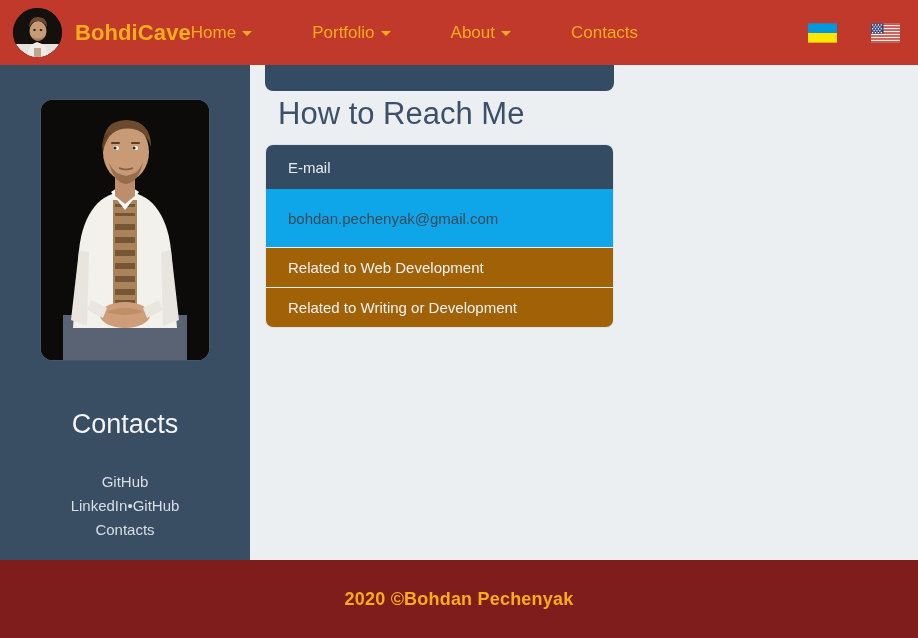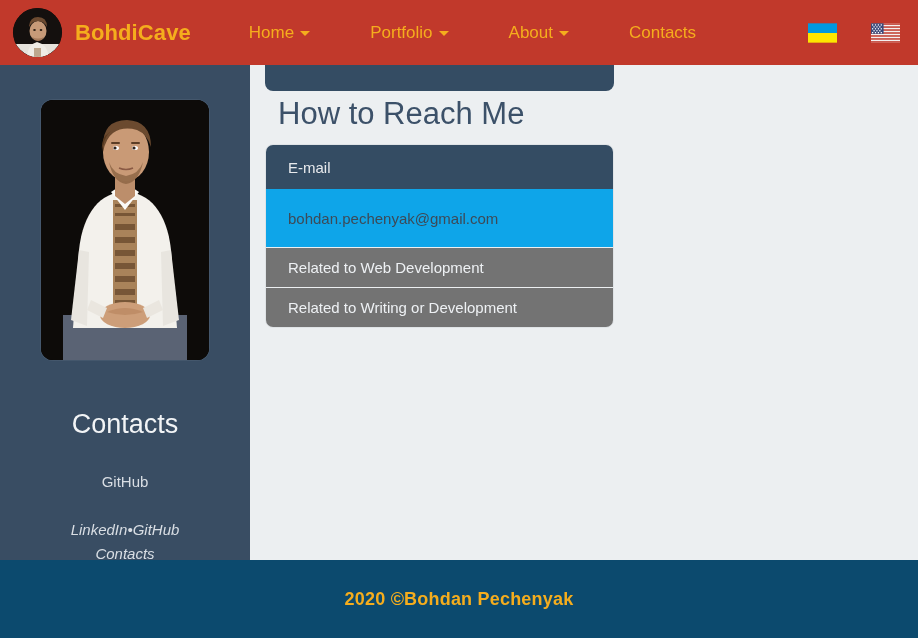--- a/index.html
+++ b/index.html
@@ -53,21 +53,20 @@
     color: #f5ad1d;
     font-size: 22px;
     font-weight: bold;
     letter-spacing: 0.1px;
     white-space: nowrap;
   }
 
   .nav-links {
     display: flex;
     align-items: center;
-    margin-left: 58px;
     list-style: none;
   }
 
   .nav-item {
     color: #f5ad1d;
     font-size: 17px;
     padding: 4px 0;
     margin-right: 60px;
     white-space: nowrap;
     cursor: pointer;
@@ -140,21 +139,21 @@
     color: #d9dee4;
     font-size: 15px;
     line-height: 24px;
   }
   .side-link {
     color: #d9dee4;
     text-decoration: none;
     cursor: pointer;
   }
   .side-sep { color: #d9dee4; }
-  .side-block { margin-top: 24px; padding: 0 40px; font-style: italic; }
+  .side-block { padding: 0 40px; }
 
   
   .main {
     position: absolute;
     left: 250px;
     top: 65px;
     width: 600px;
     height: 495px;
     background: #eceff1;
     z-index: 10;
@@ -208,36 +207,36 @@
 
   .row-body {
     background: #0ea5e9;
     color: #3d4a57;
     height: 58px;
     font-size: 15px;
     padding-left: 22px;
   }
 
   .row-link {
-    background: #737373;
+    background: #a16207;
     color: #eef1f4;
     height: 40px;
     cursor: pointer;
     border-top: 1px solid #eceff1;
     font-size: 15px;
   }
 
   
   .footer {
     position: absolute;
     left: 0;
     top: 560px;
     width: 918px;
     height: 78px;
-    background: #0c4a6e;
+    background: #7f1d1d;
     display: flex;
     align-items: center;
     justify-content: center;
     z-index: 30;
   }
 
   .footer-text {
     color: #f5ad1d;
     font-size: 18px;
     font-weight: bold;

